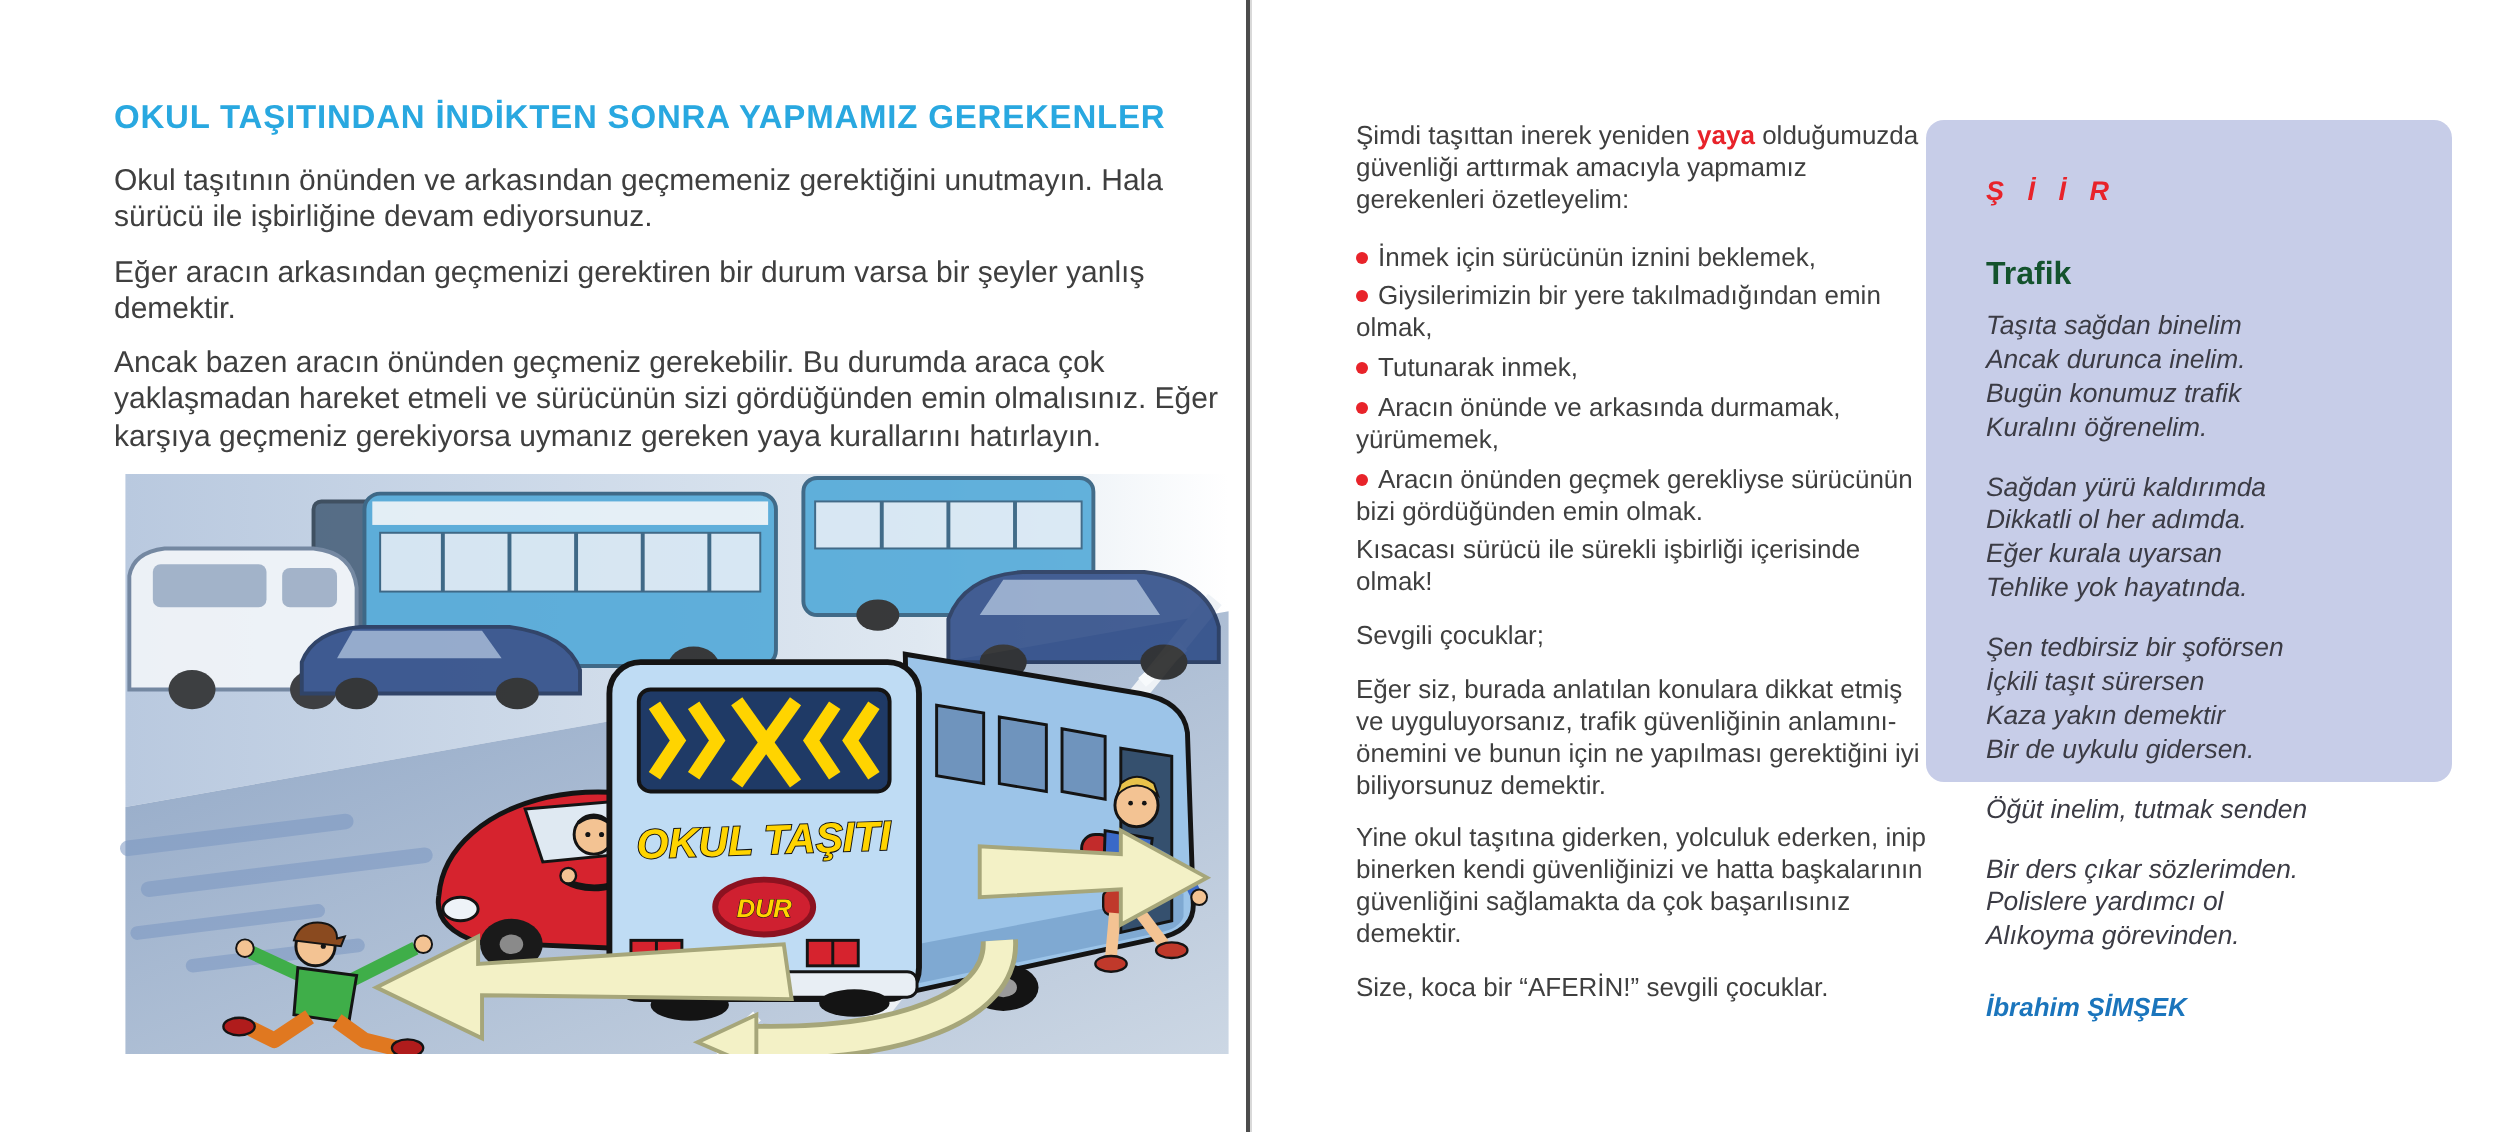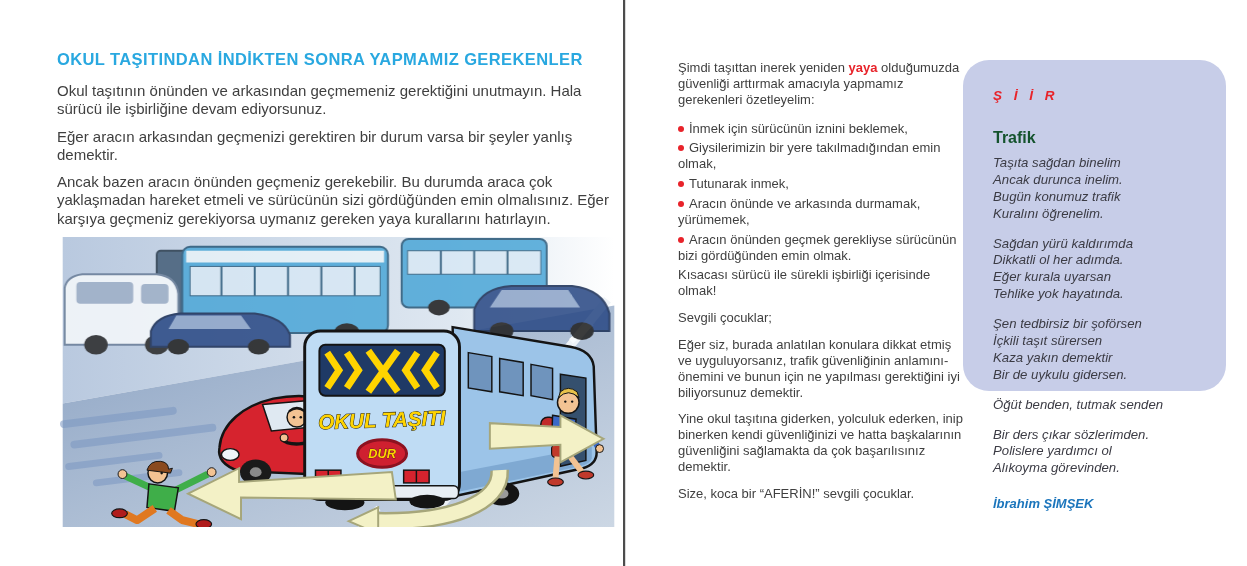--- a/index.html
+++ b/index.html
@@ -32,21 +32,21 @@
   .bullets { margin:13px 0 2px 0; }
   .bullet { margin:0 0 4px 0; }
   .dot {
     display:inline-block; width:6px; height:6px; border-radius:50%;
     background:#e8232a; margin-right:5px; vertical-align:1px;
   }
 
   
   .poem-box {
     position:absolute; left:963px; top:60px; width:263px; height:331px;
-    background:#c7cde8; border-radius:26px;
+    background:#c7cde8; border-radius:9px;
     padding:28px 30px; box-sizing:border-box;
   }
   .poem-label {
     color:#e8232a; font-weight:bold; font-style:italic;
     letter-spacing:4px; font-size:13.5px;
   }
   .poem-title {
     color:#14532d; font-weight:bold; font-size:16px;
     margin:26px 0 8px 0;
   }
@@ -269,21 +269,21 @@
     <div>Eğer kurala uyarsan</div>
     <div>Tehlike yok hayatında.</div>
   </div>
   <div class="stanza">
     <div>Şen tedbirsiz bir şoförsen</div>
     <div>İçkili taşıt sürersen</div>
     <div>Kaza yakın demektir</div>
     <div>Bir de uykulu gidersen.</div>
   </div>
   <div class="stanza">
-    <div>Öğüt benden, tutmak senden</div>
+    <div>Öğüt inelim, tutmak senden</div>
   </div>
   <div class="stanza">
     <div>Bir ders çıkar sözlerimden.</div>
     <div>Polislere yardımcı ol</div>
     <div>Alıkoyma görevinden.</div>
   </div>
 
   <div class="poem-author">İbrahim ŞİMŞEK</div>
 </aside>
 

